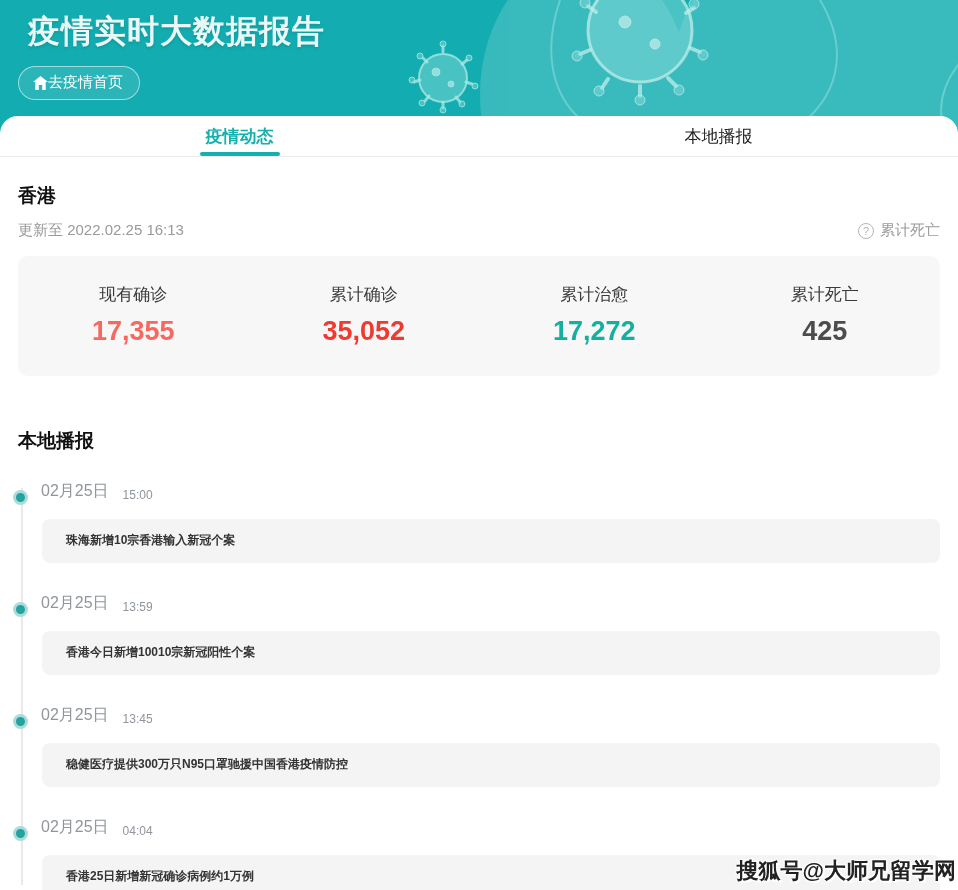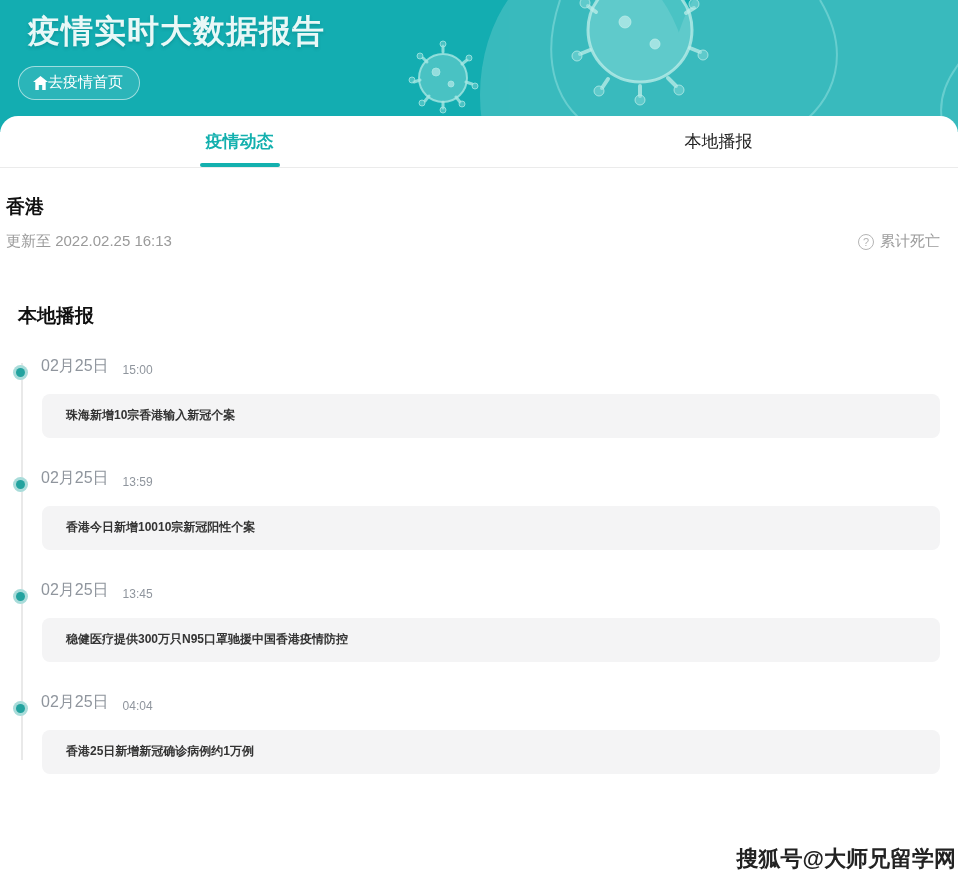--- a/index.html
+++ b/index.html
@@ -48,21 +48,21 @@
     position: relative;
     z-index: 3;
     margin-top: -16px;
     background: #ffffff;
     border-radius: 18px 18px 0 0;
     min-height: 774px;
   }
   
   .tabs {
     display: flex;
-    height: 52px;
+    height: 41px;
     border-bottom: 1px solid #ebebeb;
   }
   .tab {
     flex: 1;
     display: flex;
     align-items: center;
     justify-content: center;
     position: relative;
     font-size: 17px;
     color: #222222;
@@ -73,21 +73,21 @@
     position: absolute;
     bottom: 0;
     left: 50%;
     transform: translateX(-50%);
     width: 80px;
     height: 4px;
     border-radius: 2px;
     background: #13b0ae;
   }
   
-  .region-block { padding: 26px 18px 0 6px; }
+  .region-block { padding: 26px 18px 0 18px; }
   .region-name { font-size: 19px; font-weight: bold; color: #111111; }
   .region-meta {
     display: flex;
     justify-content: space-between;
     align-items: center;
     margin-top: 12px;
   }
   .update-time { font-size: 15px; color: #9a9a9a; }
   .data-note {
     display: inline-flex;
@@ -160,21 +160,21 @@
     border-radius: 8px;
     font-size: 12px;
     font-weight: bold;
     color: #333333;
     cursor: pointer;
   }
   
   .watermark {
     position: absolute;
     right: 2px;
-    bottom: 16px;
+    bottom: 4px;
     z-index: 5;
     font-size: 22px;
     font-weight: bold;
     color: #222222;
     text-shadow:
       -1px -1px 0 #ffffff, 1px -1px 0 #ffffff,
       -1px 1px 0 #ffffff, 1px 1px 0 #ffffff,
       2px 2px 1px #ffffff;
   }
 </style>
@@ -269,20 +269,38 @@
     <div class="region-name">香港</div>
     <div class="region-meta">
       <span class="update-time">更新至 2022.02.25 16:13</span>
       <span class="data-note">
         <span class="question-icon">?</span>
         <span>累计死亡</span>
       </span>
     </div>
   </div>
 
+  <div class="stats-bar">
+    <div class="stat">
+      <div class="stat-label">现有确诊</div>
+      <div class="stat-value" style="color: rgb(247, 105, 95);">17,355</div>
+    </div>
+    <div class="stat">
+      <div class="stat-label">累计确诊</div>
+      <div class="stat-value" style="color: rgb(238, 58, 49);">35,052</div>
+    </div>
+    <div class="stat">
+      <div class="stat-label">累计治愈</div>
+      <div class="stat-value" style="color: rgb(19, 176, 160);">17,272</div>
+    </div>
+    <div class="stat">
+      <div class="stat-label">累计死亡</div>
+      <div class="stat-value" style="color: rgb(76, 76, 76);">425</div>
+    </div>
+  </div>
 
   <div class="broadcast-heading">本地播报</div>
 
   <div class="timeline">
     <div class="timeline-line"></div>
 
     <div class="timeline-item">
       <div class="item-meta">
         <span class="timeline-dot"></span>
         <span class="item-date">02月25日</span>

